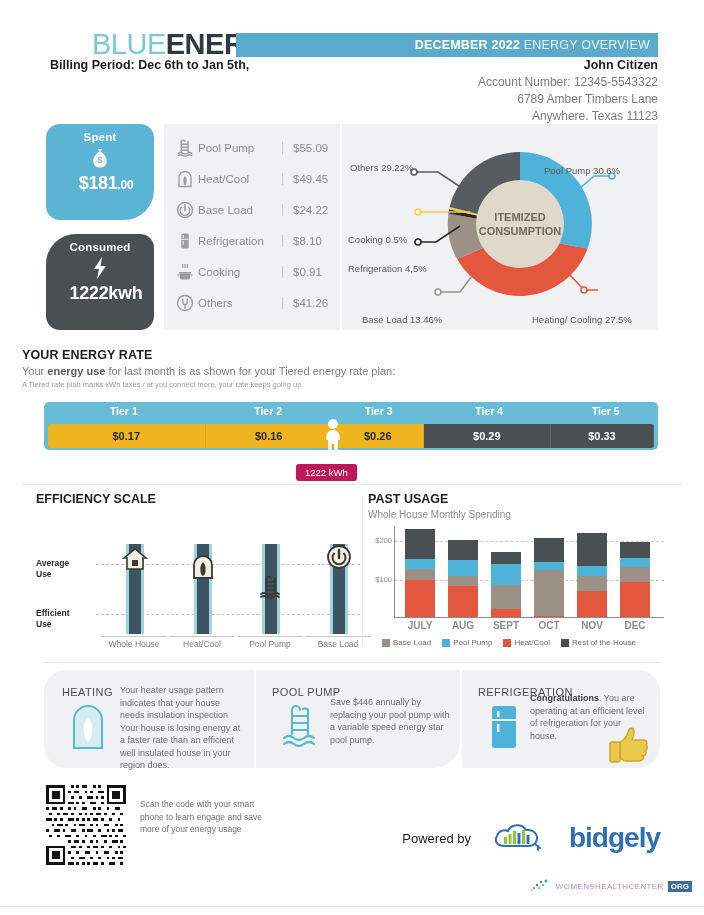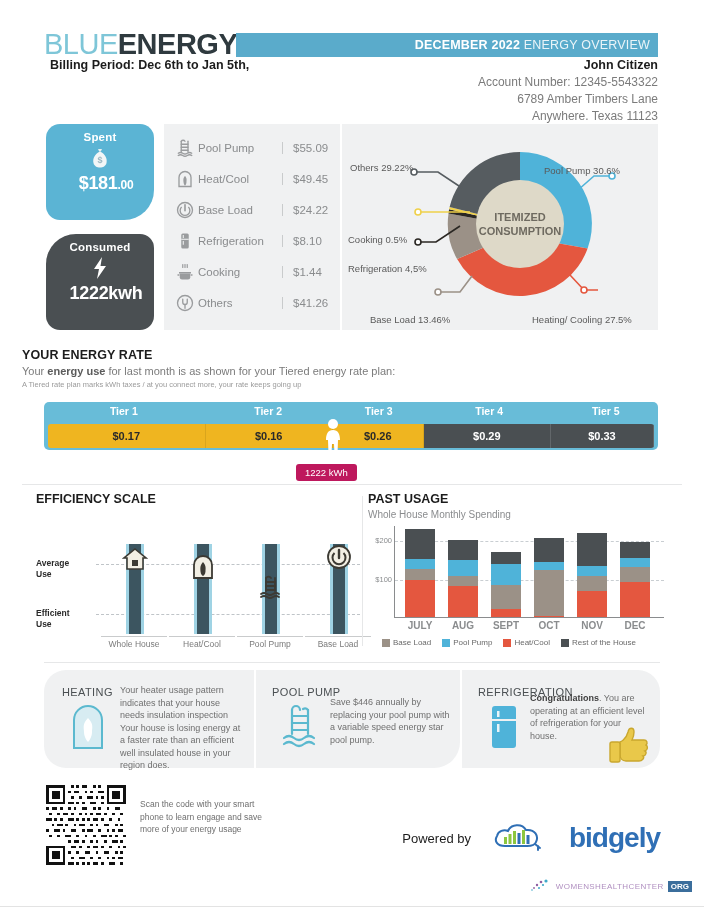--- a/index.html
+++ b/index.html
@@ -9,21 +9,21 @@
     font-family: "Liberation Sans", sans-serif;
     color: #3f3f3f;
     position: relative;
     overflow: hidden;
   }
   .page { position: relative; width: 704px; height: 915px; background:#fff; }
 
   
   .header { position:relative; height: 100px; }
   .logo { position:absolute; left:44px; top:28px; font-size:29px; font-weight:400; letter-spacing:-0.5px; }
-  .logo .blue { color:#7ec6d8; }
+  .logo .blue { color:#7ec6d8;margin-left:48px; }
   .logo .energy { color:#2f3a3f; font-weight:700; }
   .billing { position:absolute; left:50px; top:58px; font-size:12.5px; font-weight:700; color:#1c1c1c; }
   .hdr-bar {
     position:absolute; left:236px; top:33px; width:422px; height:24px;
     background:#5aabcb; color:#fff; text-align:right;
     font-size:12.5px; line-height:24px; padding-right:8px; letter-spacing:.2px;
   }
   .hdr-bar b { font-weight:700; }
   .hdr-bar span.light { color:#eaf4f8; font-weight:400; }
   .acct { position:absolute; right:46px; top:57px; text-align:right; line-height:17px;margin-left:48px; }
@@ -239,21 +239,21 @@
                 <path d="M12 2v4"></path>
                 <path d="M15 2v4"></path>
               </g>
               <rect x="4" y="12" width="16" height="2" fill="#9a9c9e"></rect>
               <path d="M5 14h14v5a3 3 0 0 1-3 3H8a3 3 0 0 1-3-3z" fill="#9a9c9e"></path>
               <rect x="2" y="15" width="2.5" height="2" fill="#9a9c9e"></rect>
               <rect x="19.5" y="15" width="2.5" height="2" fill="#9a9c9e"></rect>
             </svg>
           </span>
           <span class="ilabel">Cooking</span>
-          <span class="ival">$1.44</span>
+          <span class="ival">$0.91</span>
         </div>
         <div class="item">
           <span class="iicon">
             <svg width="18" height="18" viewBox="0 0 24 24">
               <circle cx="12" cy="12" r="10" fill="none" stroke="#9a9c9e" stroke-width="1.8"></circle>
               <path d="M9 7v4a3 3 0 0 0 6 0V7" fill="none" stroke="#9a9c9e" stroke-width="1.8" stroke-linecap="round"></path>
               <path d="M12 14v5" stroke="#9a9c9e" stroke-width="1.8" stroke-linecap="round"></path>
             </svg>
           </span>
           <span class="ilabel">Others</span>
@@ -291,21 +291,21 @@
           <path d="M128 88 L92 88 L76 88" stroke="#efd04a"></path>
             <circle cx="76" cy="88" r="3" fill="#fff" stroke="#efd04a" stroke-width="1.6"></circle>
           <path d="M120 64 L96 48 L72 48" stroke="#565c60"></path>
             <circle cx="72" cy="48" r="3" fill="#fff" stroke="#565c60" stroke-width="1.6"></circle>
         </g>
         <text x="178" y="97" font-size="11" font-weight="700" fill="#6e6a60" text-anchor="middle" font-family="Liberation Sans, sans-serif" id="dc1">ITEMIZED</text>
         <text x="178" y="111" font-size="11" font-weight="700" fill="#6e6a60" text-anchor="middle" font-family="Liberation Sans, sans-serif" id="dc2">CONSUMPTION</text>
       </svg>
       <div class="donut-label" style="left:202px; top:41px;">Pool Pump 30.6%</div>
       <div class="donut-label" style="left:190px; top:190px;">Heating/ Cooling 27.5%</div>
-      <div class="donut-label" style="left:20px; top:190px;margin-left:8px;">Base Load 13.46%</div>
+      <div class="donut-label" style="left:20px; top:190px;">Base Load 13.46%</div>
       <div class="donut-label" style="left:6px; top:139px;">Refrigeration 4,5%</div>
       <div class="donut-label" style="left:6px; top:110px;">Cooking 0.5%</div>
       <div class="donut-label" style="left:8px; top:38px;">Others 29.22%</div>
     </div>
   </div>
 
   <div class="rate">
     <h3>YOUR ENERGY RATE</h3>
     <div class="sub"><span>Your </span><b>energy use</b><span> for last month is as shown for your Tiered energy rate plan:</span></div>
     <div class="fine">A Tiered rate plan marks kWh taxes / at you connect more, your rate  keeps going up</div>

